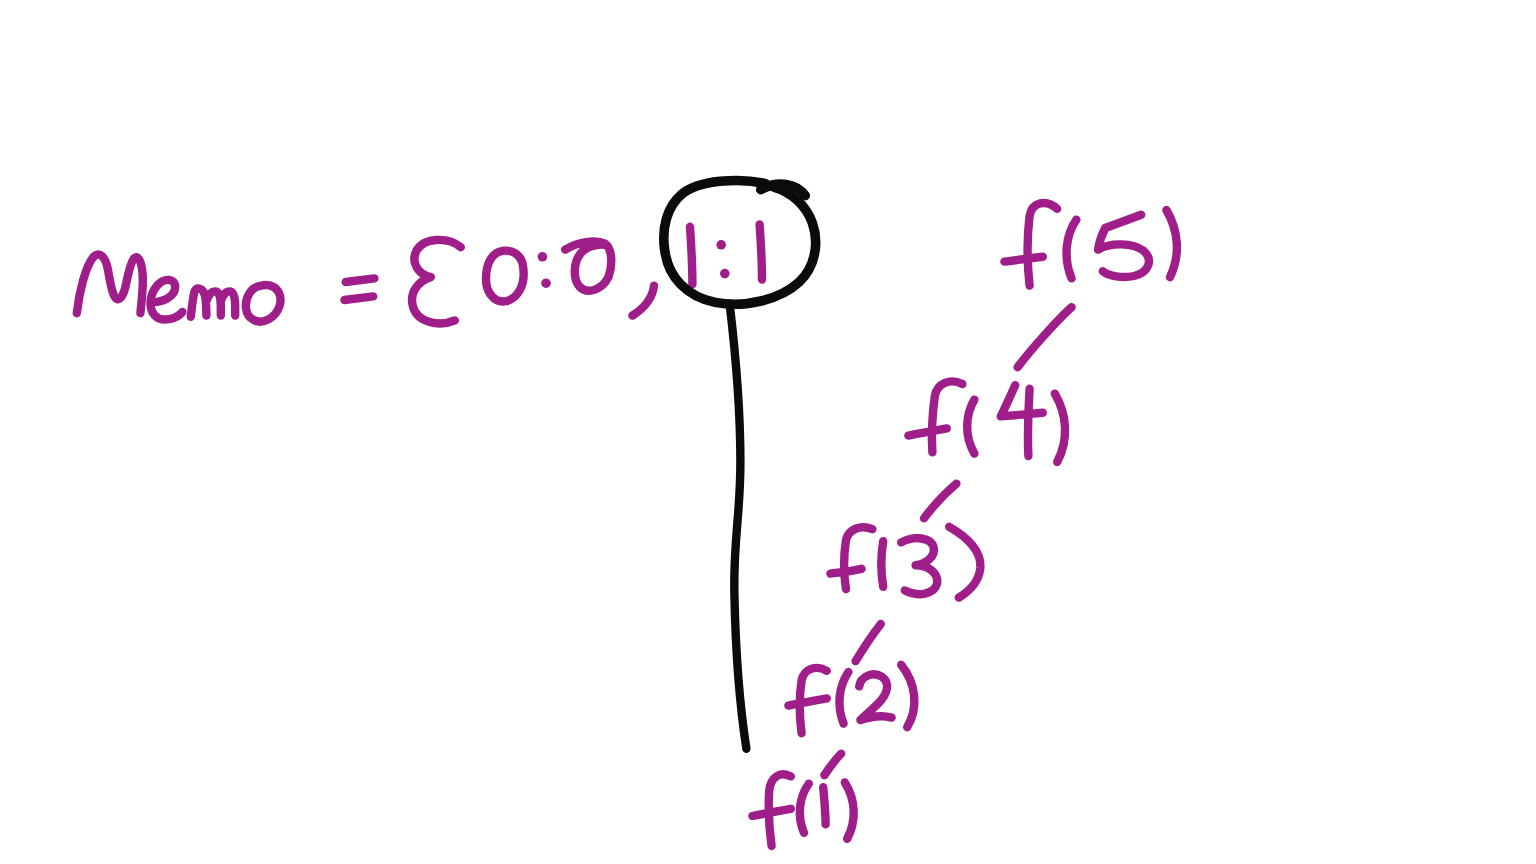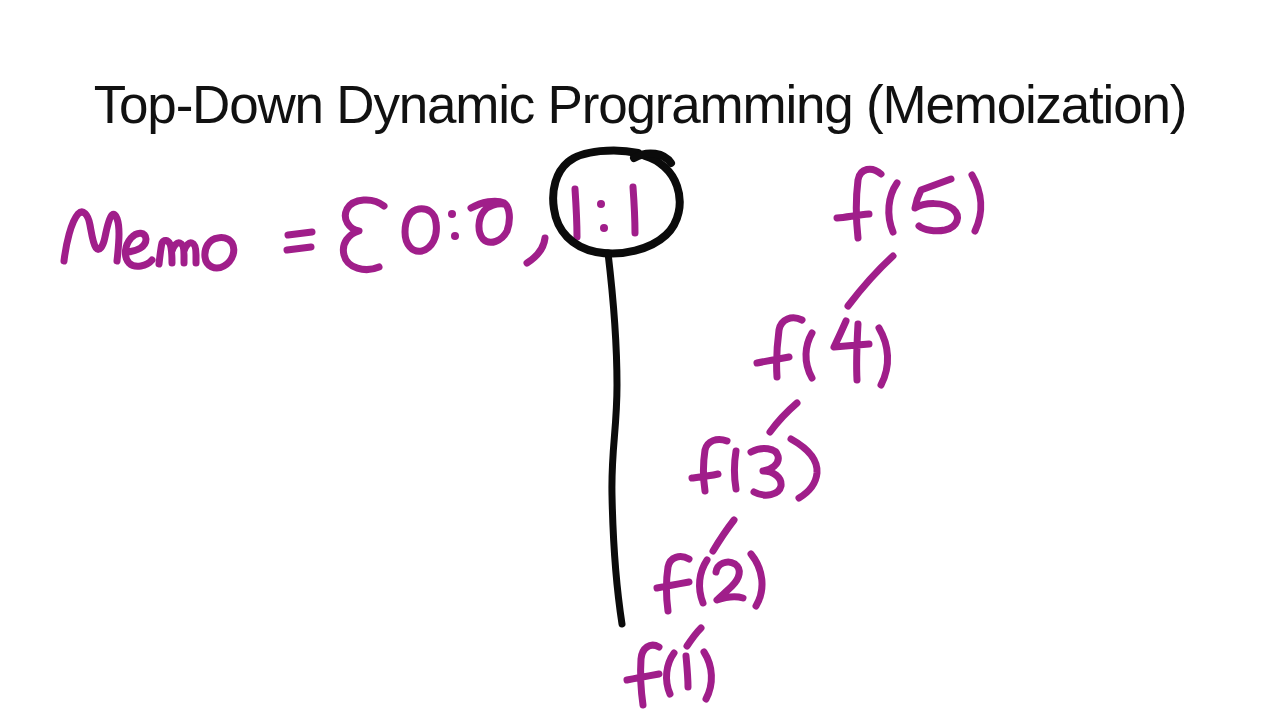--- a/index.html
+++ b/index.html
@@ -47,21 +47,20 @@
   .ink-magenta { stroke: #a01e8a; stroke-width: 7; }
   .dot-magenta { fill: #a01e8a; }
   .ink-black   { stroke: #0b0b0b; stroke-width: 8; }
   .ink-black-thin { stroke: #0b0b0b; stroke-width: 7; }
 </style>
 </head>
 <body>
 
 <div class="canvas">
 
-  <h1 class="title">Top-Down Dynamic Programming (Memoization)</h1>
 
   <svg class="ink-layer" viewBox="0 0 1280 720" xmlns="http://www.w3.org/2000/svg" aria-hidden="false">
 
     <g aria-label="Memo = {0:0, 1:1">
 
       <path class="stroke ink-magenta" d="M64 261 C66 244 71 222 78 214 C83 209 88 214 90 225 C92 236 93 244 96 248 C99 252 103 247 105 237 C107 227 109 218 112 215 C116 212 119 221 119 234 C119 243 118 252 117 261"></path>
       <path class="stroke ink-magenta" d="M128 252 C137 251 146 247 146 239 C146 232 137 231 131 238 C125 245 123 256 129 263 C135 269 147 266 152 260"></path>
       <path class="stroke ink-magenta" d="M159 264 C160 255 161 247 162 243 C164 239 168 240 170 244 C172 249 172 257 172 263 M172 251 C174 245 177 242 180 243 C183 244 184 249 184 255 L184 263 M184 251 C186 245 189 242 192 243 C195 244 196 249 196 255 L196 263"></path>
       <path class="stroke ink-magenta" d="M218 238 C209 239 204 248 205 257 C206 266 215 271 224 266 C233 261 236 250 232 243 C228 237 221 237 218 238"></path>
 

